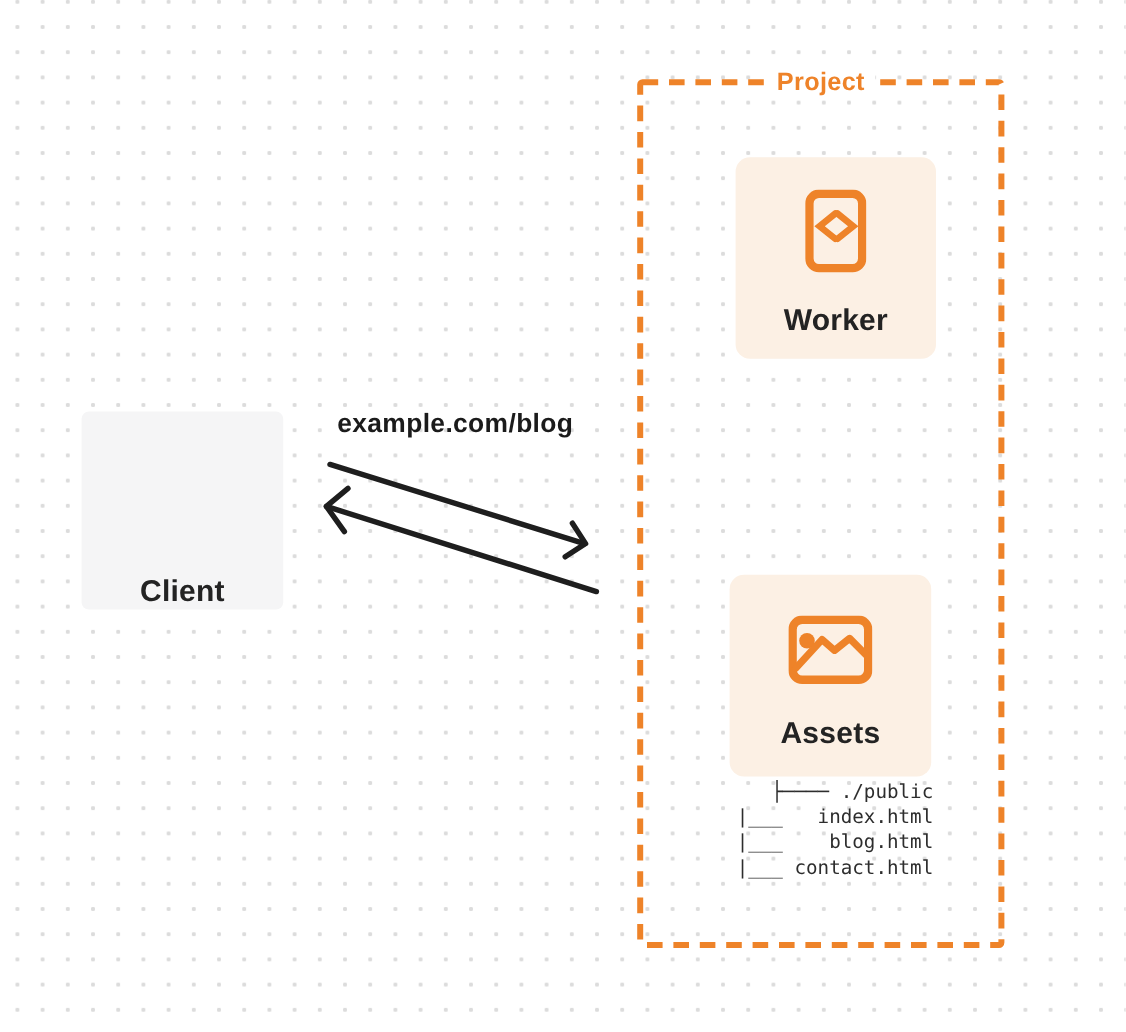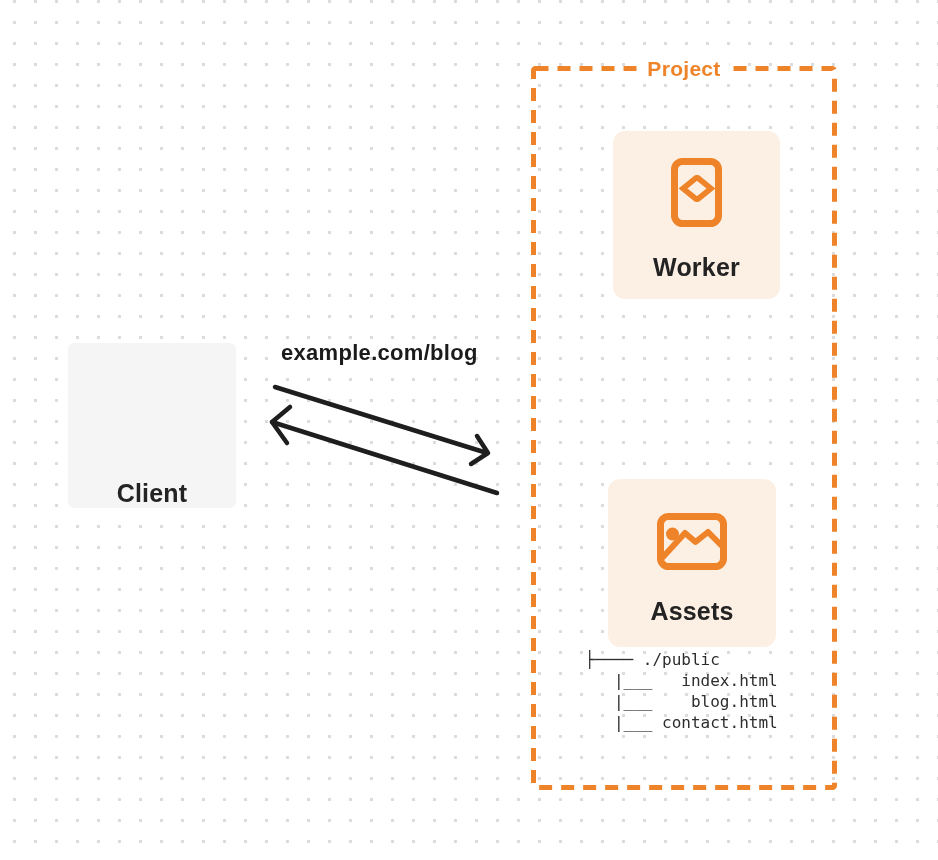--- a/index.html
+++ b/index.html
@@ -61,20 +61,21 @@
     font-size:25px;font-weight:bold;color:#232323;letter-spacing:0.2px;
   }
   .card.worker .card-label{margin-top:26px;}
   .card.assets .card-label{margin-top:27px;}
   
   .file-tree{
     position:absolute;left:585px;top:649px;margin:0;
     font-family:"DejaVu Sans Mono","Liberation Mono",monospace;
     font-size:16px;line-height:21px;color:#2d2d2d;
     white-space:pre;
+    text-align:right;
   }
 </style>
 </head>
 <body>
 
 <div class="canvas">
 
   <div class="client-box">
     <span class="label">Client</span>
   </div>

